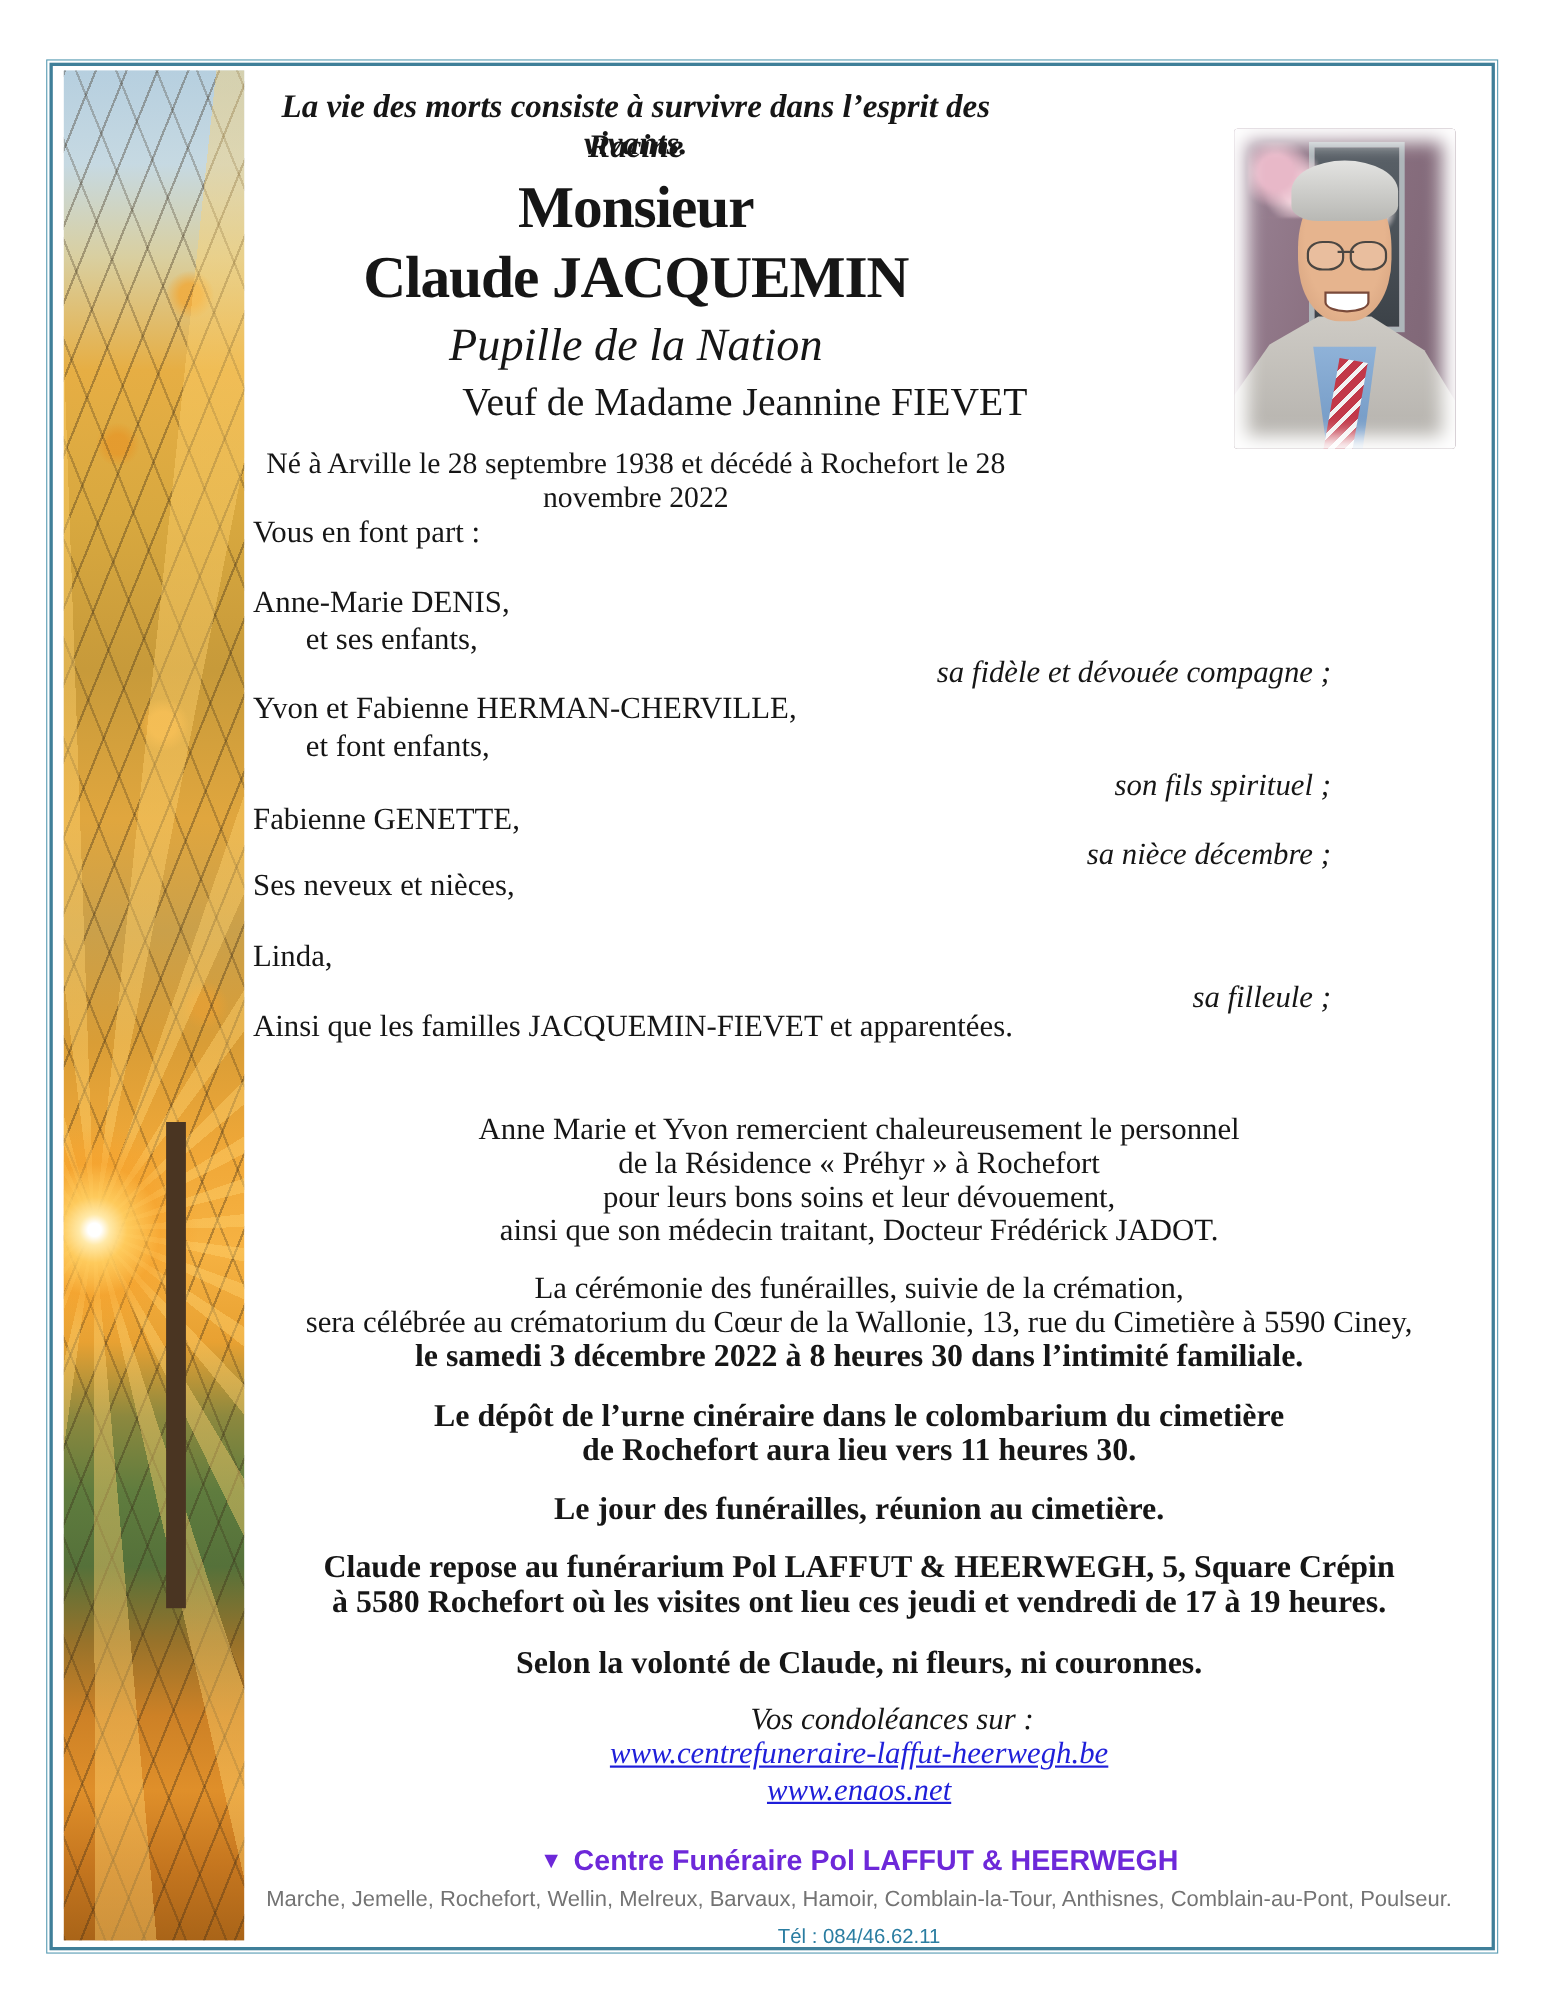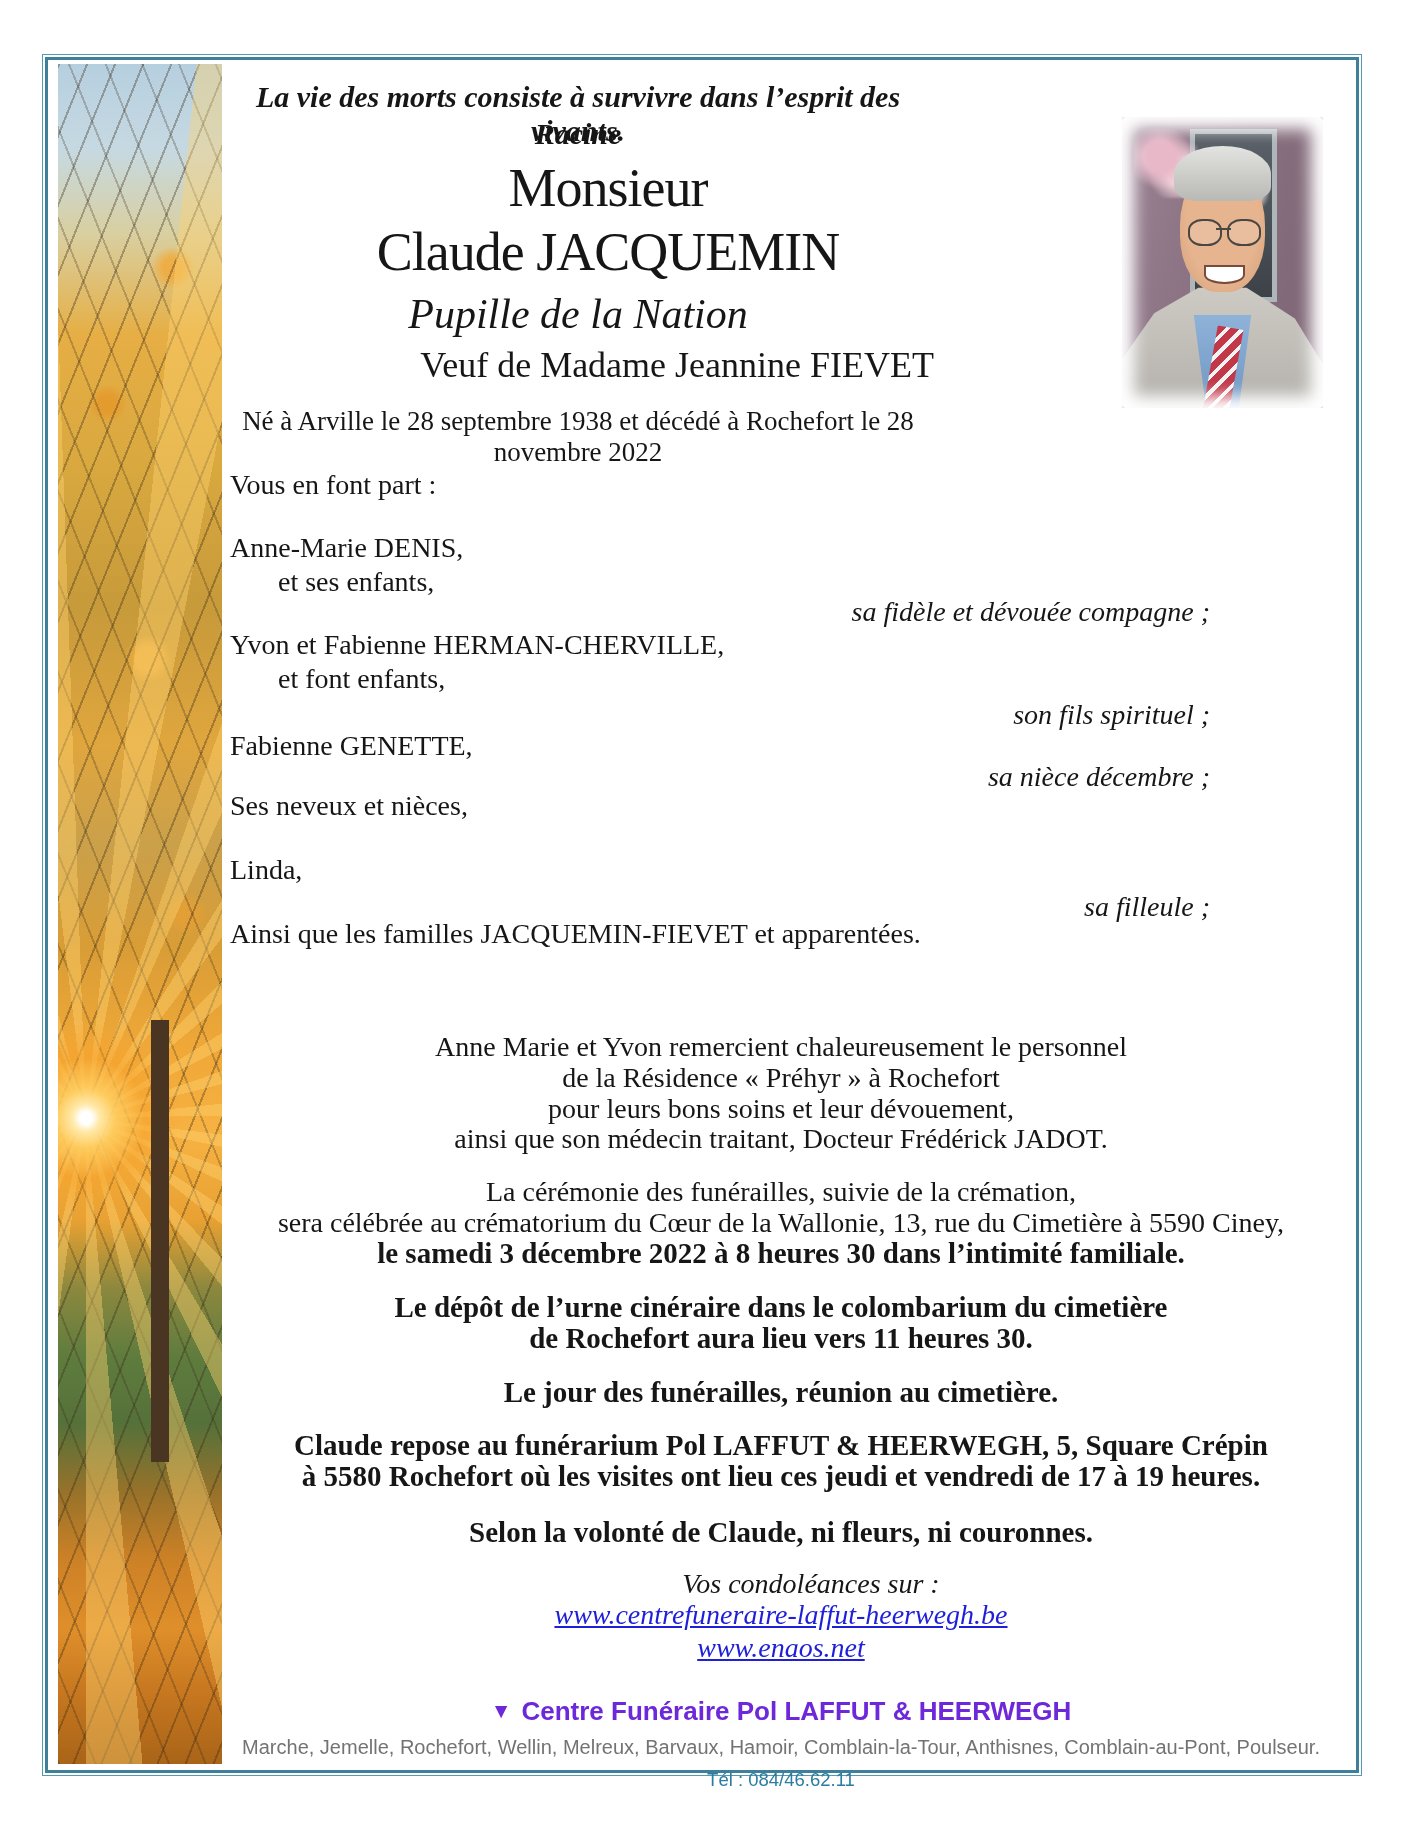--- a/index.html
+++ b/index.html
@@ -54,26 +54,26 @@
     background:linear-gradient(#e3e3e1,#b8b8b4);}
   .lens{width:15%;height:8%;border:2px solid #4a4642;border-radius:42%;background:rgba(255,255,255,.14);}
   .lensL{left:33%;top:35%;} .lensR{left:52%;top:35%;}
   .bridge{left:47%;top:38%;width:7%;height:2px;background:#4a4642;}
   .smile{left:41%;top:51%;width:18%;height:5%;background:#fff;border:2px solid #7a4a3a;border-radius:0 0 50% 50%;}
   .vignette{left:0;top:0;right:0;bottom:0;box-shadow:inset 0 0 16px 12px #ffffff;}
 
   
   .quote{font-style:italic;font-size:30px;font-weight:bold;}
   .hdr{left:222px;width:712px;text-align:center;}
-  .salut,.dname{font-weight:normal;font-size:54px;letter-spacing:-1px;line-height:1.05;padding-left:30px;}
+  .salut,.dname{font-weight:bold;font-size:54px;letter-spacing:-1px;line-height:1.05;}
   .honor{font-style:italic;font-size:42px;}
   .widow{font-size:36px;text-align:right;}
   .dates{font-size:27px;}
   .body{font-size:28px;line-height:1.2;}
-  .wide{left:222px;width:1118px;text-align:center;margin-top:20px;}
+  .wide{left:222px;width:1118px;text-align:center;}
   .leftcol{left:230px;}
   .indent{left:278px;}
   .rel{left:222px;width:1118px;text-align:right;padding-right:130px;box-sizing:border-box;font-style:italic;}
   .b{font-weight:bold;font-size:29px;}
   .ital{font-style:italic;padding-left:30px;}
   .link{color:#1f1fd9;text-decoration:underline;font-style:italic;font-size:28px;}
   .sans{font-family:"Liberation Sans",sans-serif;}
   .f-company{color:#6d28d9;font-weight:bold;font-size:26px;}
   .f-cities{color:#737373;font-size:20px;}
   .f-tel{color:#2a7da1;font-size:18.5px;}

